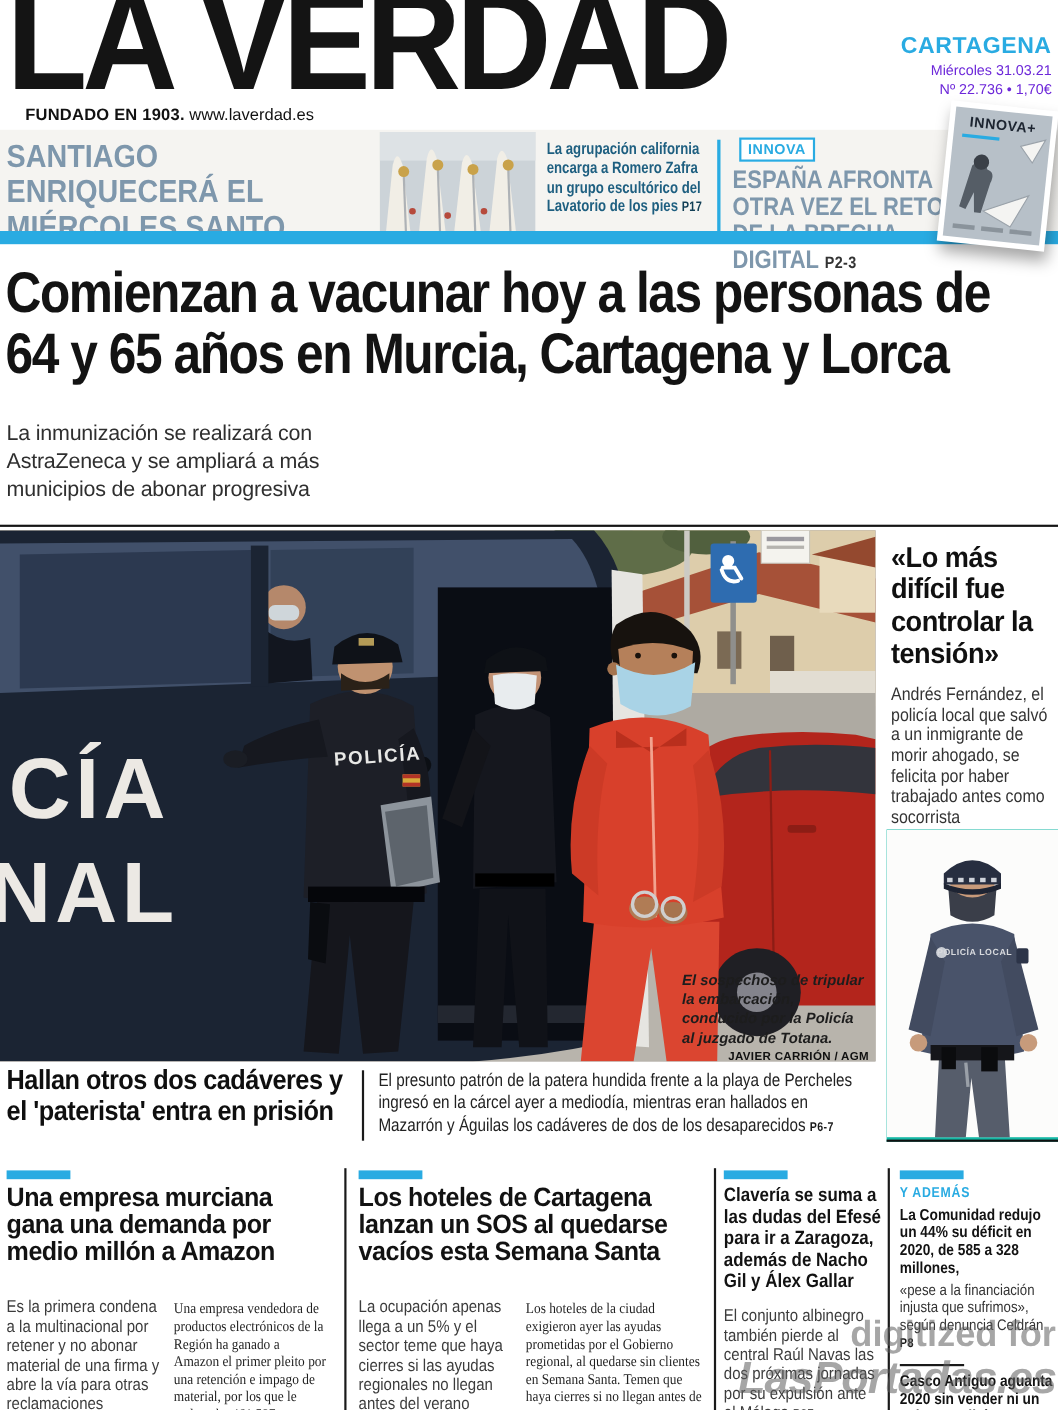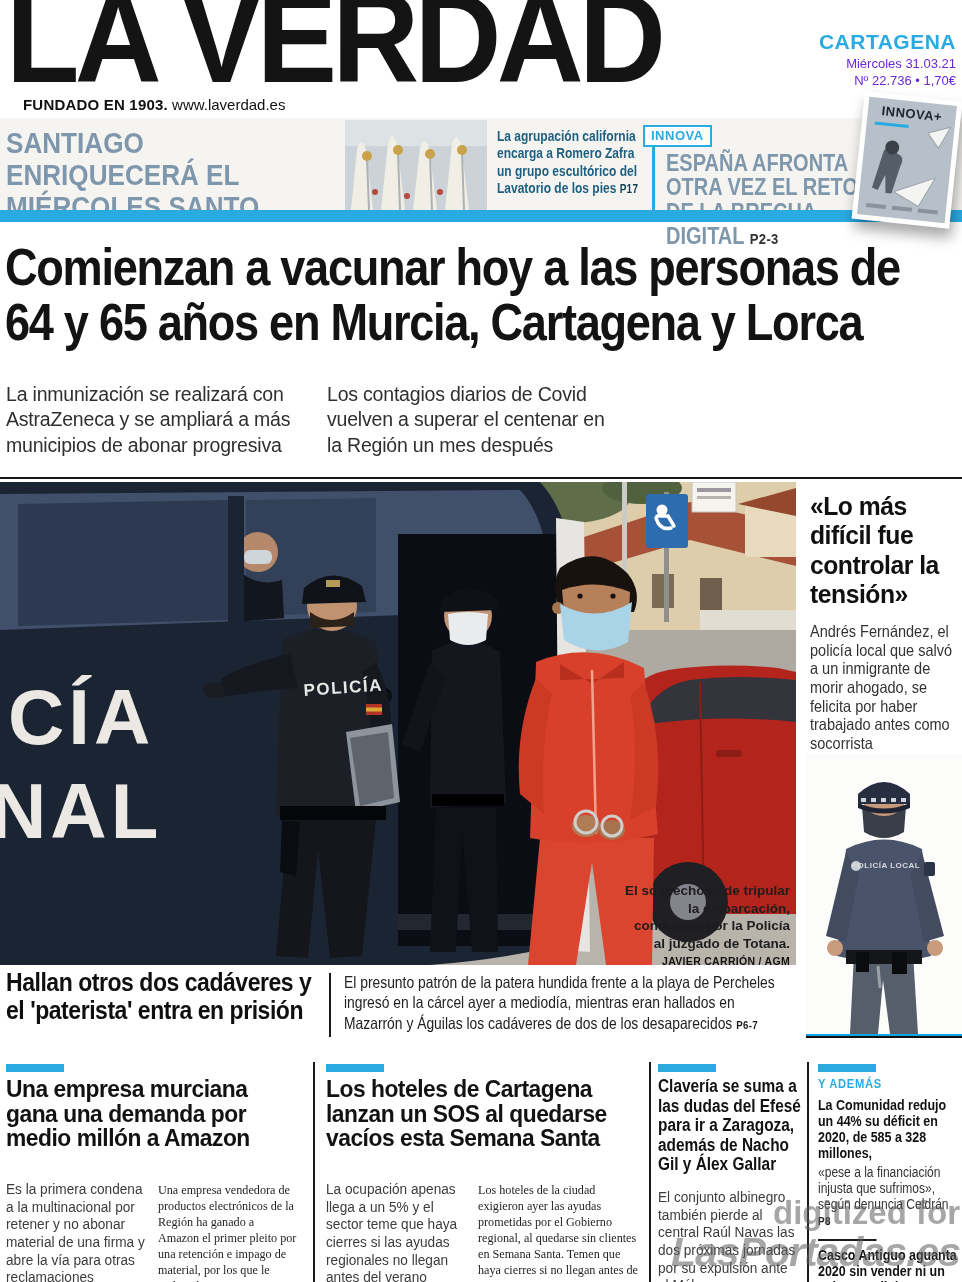--- a/index.html
+++ b/index.html
@@ -22,21 +22,21 @@
   .badge{display:inline-block;border:2px solid #29abe2;color:#29abe2;background:#fff;
          font-weight:700;font-size:13px;letter-spacing:.5px;padding:1px 6px 2px;}
   .cyanbar{background:#29abe2;}
   
   .lead-head{font-weight:700;font-size:52px;line-height:1.06;letter-spacing:-1.5px;color:#131313;
              transform:scaleX(.868);white-space:nowrap;}
   .deck{font-size:19.5px;line-height:1.3;letter-spacing:-.2px;color:#2f2f2f;}
   .pgref{font-weight:700;font-size:11.5px;color:#1a1a1a;letter-spacing:.4px;}
   .rule{background:#151515;}
   
-  .photo-cap{font-weight:700;font-size:13.5px;line-height:1.3;color:#1d1d1d;text-align:right;}
+  .photo-cap{font-weight:700;font-size:13.5px;line-height:1.3;color:#1d1d1d;text-align:left;font-style:italic;}
   .photo-credit{font-weight:700;font-size:10.5px;letter-spacing:.3px;color:#101010;text-align:right;margin-top:3px;}
   
   .quote{font-weight:700;font-size:26px;line-height:1.13;letter-spacing:-.5px;color:#101010;transform:scaleX(.95);}
   .quote-body{font-size:16.5px;line-height:1.13;color:#333;transform:scaleX(.88);}
   
   .ph-head{font-weight:700;font-size:25px;line-height:1.12;letter-spacing:-.5px;color:#0f0f0f;transform:scaleX(.92);}
   .ph-sum{font-size:16.5px;line-height:1.24;color:#222;transform:scaleX(.84);}
   .vdiv{background:#1a1a1a;}
   
   .b-head{font-weight:700;font-size:24px;line-height:1.03;letter-spacing:-.5px;color:#121212;transform:scaleX(.95);}
@@ -108,21 +108,21 @@
     </svg>
   </div>
 
   <div class="abs bluecap sq" style="left:497px;top:127px;width:188px;">
     <span>La agrupación california encarga a Romero Zafra un grupo escultórico del Lavatorio de los pies</span>
     <span class="pg-dark">P17</span>
   </div>
 
   <div class="abs" style="left:652px;top:127px;width:3px;height:83px;background:#29abe2;"></div>
 
-  <div class="abs badge" style="left:643px;top:125px;">INNOVA</div>
+  <div class="abs badge" style="left:672px;top:125px;">INNOVA</div>
   <div class="abs steelhead sq" style="left:666px;top:151px;width:230px;font-size:23px;line-height:1.06;transform:scaleX(.87);">
     <span>ESPAÑA AFRONTA OTRA VEZ EL RETO DE LA BRECHA DIGITAL</span>
     <span class="pgref" style="font-size:15px;color:#333;">P2-3</span>
   </div>
 
   <div class="abs cyanbar" style="left:0;top:210px;width:962px;height:12px;"></div>
 
   <div class="abs mag" style="right:6px;top:96px;z-index:6;">
     <div class="mag-cover">
       <div class="mag-title">INNOVA+</div>
@@ -138,21 +138,20 @@
       </svg>
     </div>
   </div>
 
   <div class="abs lead-head sq" style="left:5px;top:240px;width:1100px;">
     <div>Comienzan a vacunar hoy a las personas de</div>
     <div>64 y 65 años en Murcia, Cartagena y Lorca</div>
   </div>
 
   <div class="abs deck" style="left:6px;top:382px;width:302px;">La inmunización se realizará con AstraZeneca y se ampliará a más municipios de abonar progresiva</div>
-  <div class="abs deck" style="left:327px;top:382px;width:295px;">Los contagios diarios de Covid vuelven a superar el centenar en la Región un mes después</div>
 
   <div class="abs rule" style="left:0;top:477px;width:962px;height:2px;"></div>
 
   <div class="abs" style="left:0;top:482px;width:796px;height:483px;overflow:hidden;background:#b3afa7;">
     <svg width="796" height="483" viewBox="0 0 796 483">
       <rect width="796" height="483" fill="#b3afa7"></rect>
       <rect width="796" height="160" fill="#c6bfb2"></rect>
 
       <g>
         <rect x="575" y="0" width="221" height="148" fill="#ddcdab"></rect>
@@ -262,21 +261,21 @@
     
     <div style="position:absolute;right:6px;top:400px;width:170px;">
       <div class="photo-cap">El sospechoso de tripular la embarcación, conducido por la Policía al juzgado de Totana.</div>
       <div class="photo-credit">JAVIER CARRIÓN / AGM</div>
     </div>
   </div>
 
   <div class="abs quote sq" style="left:810px;top:492px;width:158px;">«Lo más difícil fue controlar la tensión»</div>
   <div class="abs quote-body sq" style="left:810px;top:622px;width:170px;">Andrés Fernández, el policía local que salvó a un inmigrante de morir ahogado, se felicita por haber trabajado antes como socorrista</div>
 
-  <div class="abs" style="left:806px;top:754px;width:156px;height:282px;background:#0ea5e9;border-bottom:2px solid #101010;overflow:hidden;">
+  <div class="abs" style="left:806px;top:754px;width:156px;height:282px;background:#14b8a6;border-bottom:2px solid #101010;overflow:hidden;">
     <svg width="156" height="280" viewBox="0 0 156 280">
       <rect width="156" height="280" fill="#fcfcfb"></rect>
       <path d="M48 200 L44 280 L72 280 L77 226 L84 280 L112 280 L107 200 Z" fill="#565d6b"></path>
       <path d="M40 95 Q78 76 116 95 L125 202 Q78 214 31 202 Z" fill="#49536a"></path>
       <path d="M40 98 L20 182 L40 188 L53 120 Z" fill="#424b60"></path>
       <path d="M116 98 L138 182 L118 188 L104 120 Z" fill="#424b60"></path>
       <circle cx="29" cy="194" r="8" fill="#c79b7b"></circle>
       <circle cx="129" cy="194" r="8" fill="#c79b7b"></circle>
       <rect x="40" y="196" width="76" height="14" fill="#15161a"></rect>
       <rect x="50" y="198" width="13" height="20" fill="#0b0c0e"></rect>

